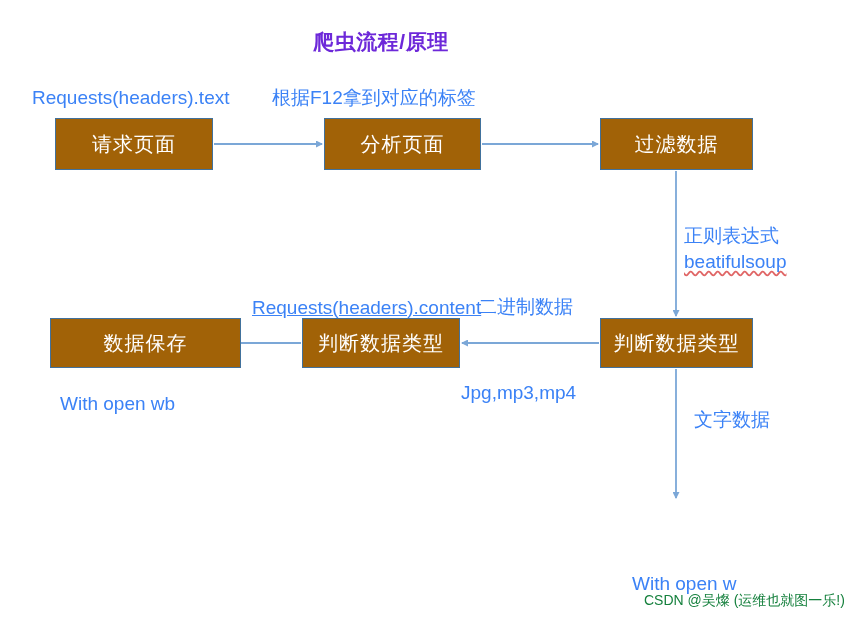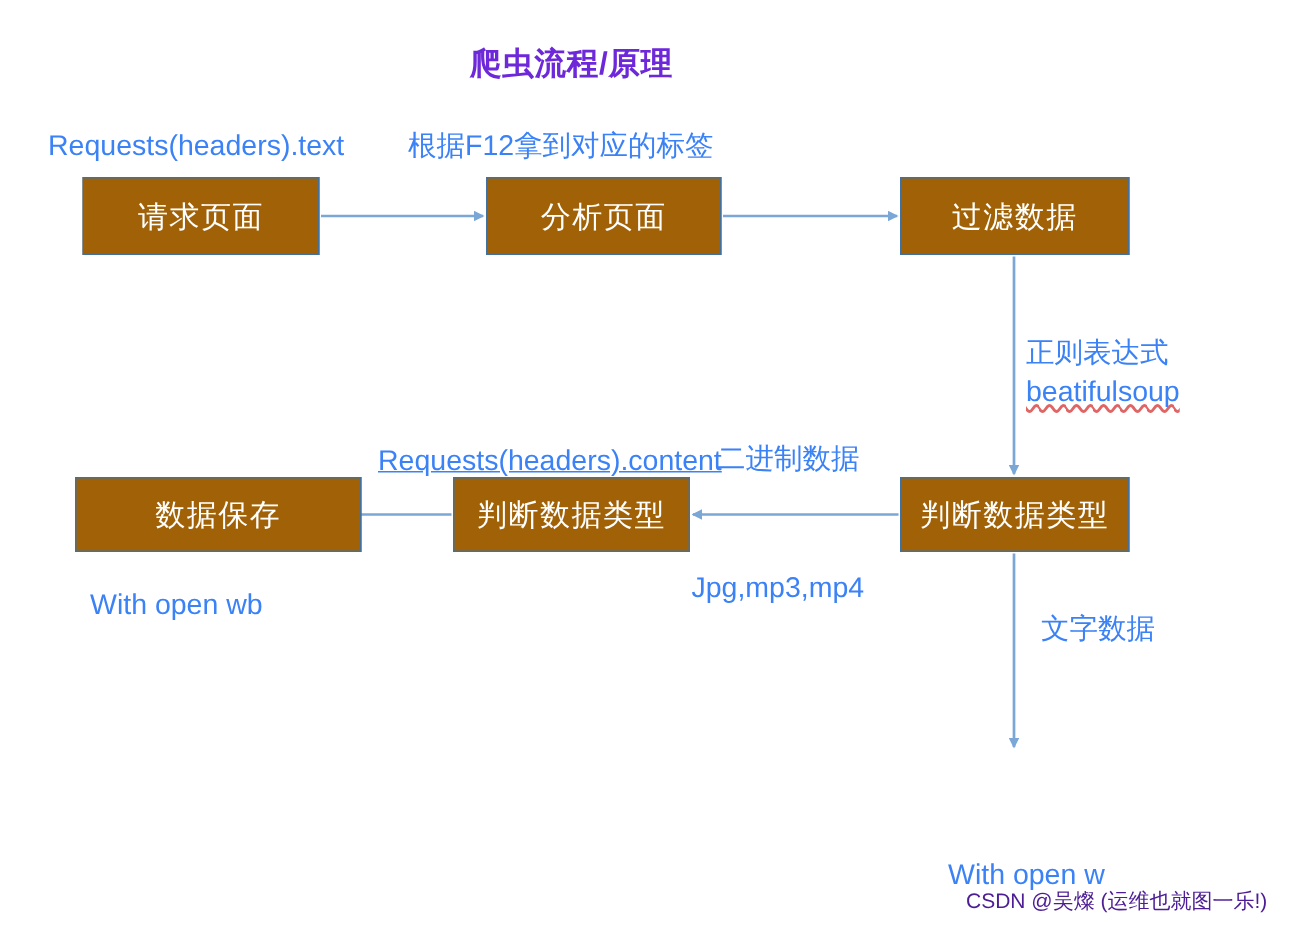--- a/index.html
+++ b/index.html
@@ -54,21 +54,21 @@
     line-height: 1.25;
   }
   .anno.spell {
     text-decoration: underline wavy #e06666;
     text-decoration-skip-ink: none;
     text-underline-offset: 2px;
   }
   .watermark {
     position: absolute;
     font-size: 14px;
-    color: #4c1d95;
+    color: #15803d;
     white-space: nowrap;
   }
 </style>
 </head>
 <body>
 
 <div id="canvas">
 
   <div class="title">爬虫流程/原理</div>
 

